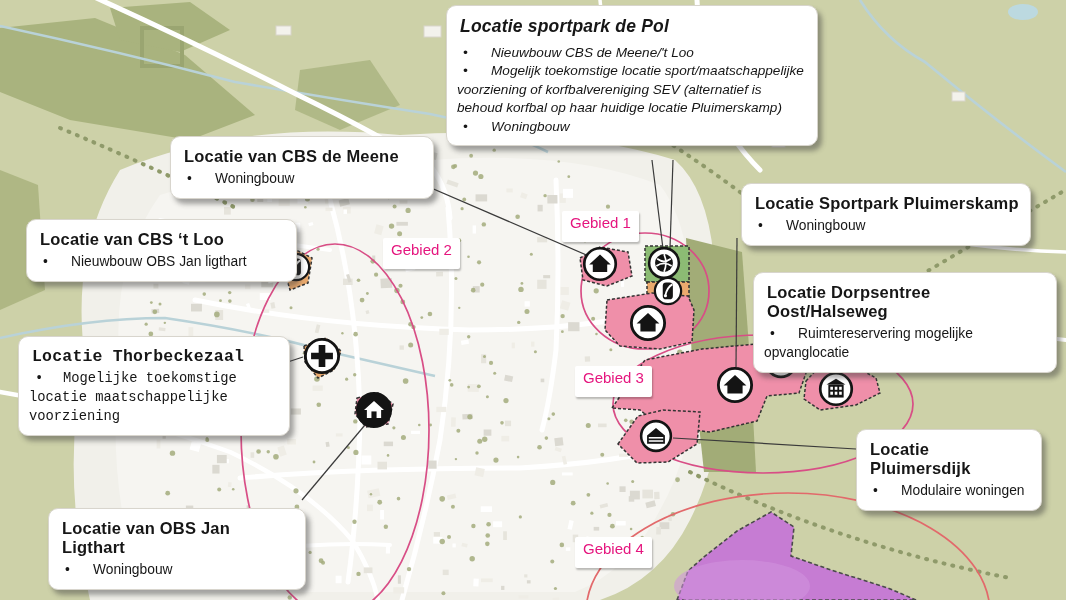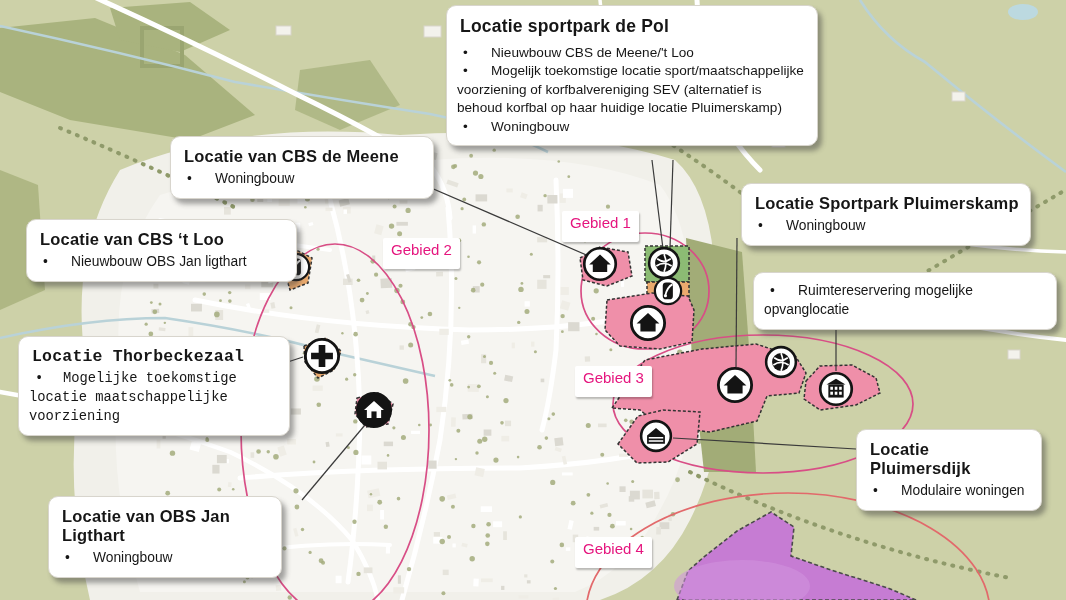--- a/index.html
+++ b/index.html
@@ -660,21 +660,21 @@
       </div>
     </div>
 
   <div id="region-labels">
       <div class="region-label" style="left: 562px; top: 211px;">Gebied 1</div>
       <div class="region-label" style="left: 383px; top: 238px;">Gebied 2</div>
       <div class="region-label" style="left: 575px; top: 366px;">Gebied 3</div>
       <div class="region-label" style="left: 575px; top: 537px;">Gebied 4</div>
     </div>
 
-  <div class="callout large" style="left:446px;top:5px;width:372px;">
+  <div class="callout large" style="left:446px;top:5px;width:372px;font-style:italic;">
     <div class="callout-title">Locatie sportpark de Pol</div>
     <ul class="callout-bullets">
         <li><span class="dot">•</span>Nieuwbouw CBS de Meene/'t Loo</li>
         <li><span class="dot">•</span>Mogelijk toekomstige locatie sport/maatschappelijke voorziening of korfbalvereniging SEV (alternatief is behoud korfbal op haar huidige locatie Pluimerskamp)</li>
         <li><span class="dot">•</span>Woningbouw</li>
       </ul>
   </div>
 
   <div class="callout" style="left:170px;top:136px;width:264px;">
     <div class="callout-title">Locatie van CBS de Meene</div>
@@ -690,35 +690,36 @@
       </ul>
   </div>
 
   <div class="callout" style="left:18px;top:336px;width:272px;font-family:Liberation Mono, monospace;">
     <div class="callout-title">Locatie Thorbeckezaal</div>
     <ul class="callout-bullets">
         <li><span class="dot">•</span>Mogelijke toekomstige locatie maatschappelijke voorziening</li>
       </ul>
   </div>
 
-  <div class="callout" style="left:48px;top:496px;width:234px;">
+  <div class="callout" style="left:48px;top:508px;width:258px;">
     <div class="callout-title">Locatie van OBS Jan Ligthart</div>
     <ul class="callout-bullets">
         <li><span class="dot">•</span>Woningbouw</li>
       </ul>
   </div>
 
   <div class="callout" style="left:741px;top:183px;width:290px;">
     <div class="callout-title">Locatie Sportpark Pluimerskamp</div>
     <ul class="callout-bullets">
         <li><span class="dot">•</span>Woningbouw</li>
       </ul>
   </div>
 
   <div class="callout" style="left:753px;top:272px;width:304px;">
+    <div class="callout-title">Locatie Dorpsentree Oost/Halseweg</div>
     <ul class="callout-bullets">
         <li><span class="dot">•</span>Ruimtereservering mogelijke opvanglocatie</li>
       </ul>
   </div>
 
   <div class="callout" style="left:856px;top:429px;width:186px;">
     <div class="callout-title">Locatie Pluimersdijk</div>
     <ul class="callout-bullets">
         <li><span class="dot">•</span>Modulaire woningen</li>
       </ul>

